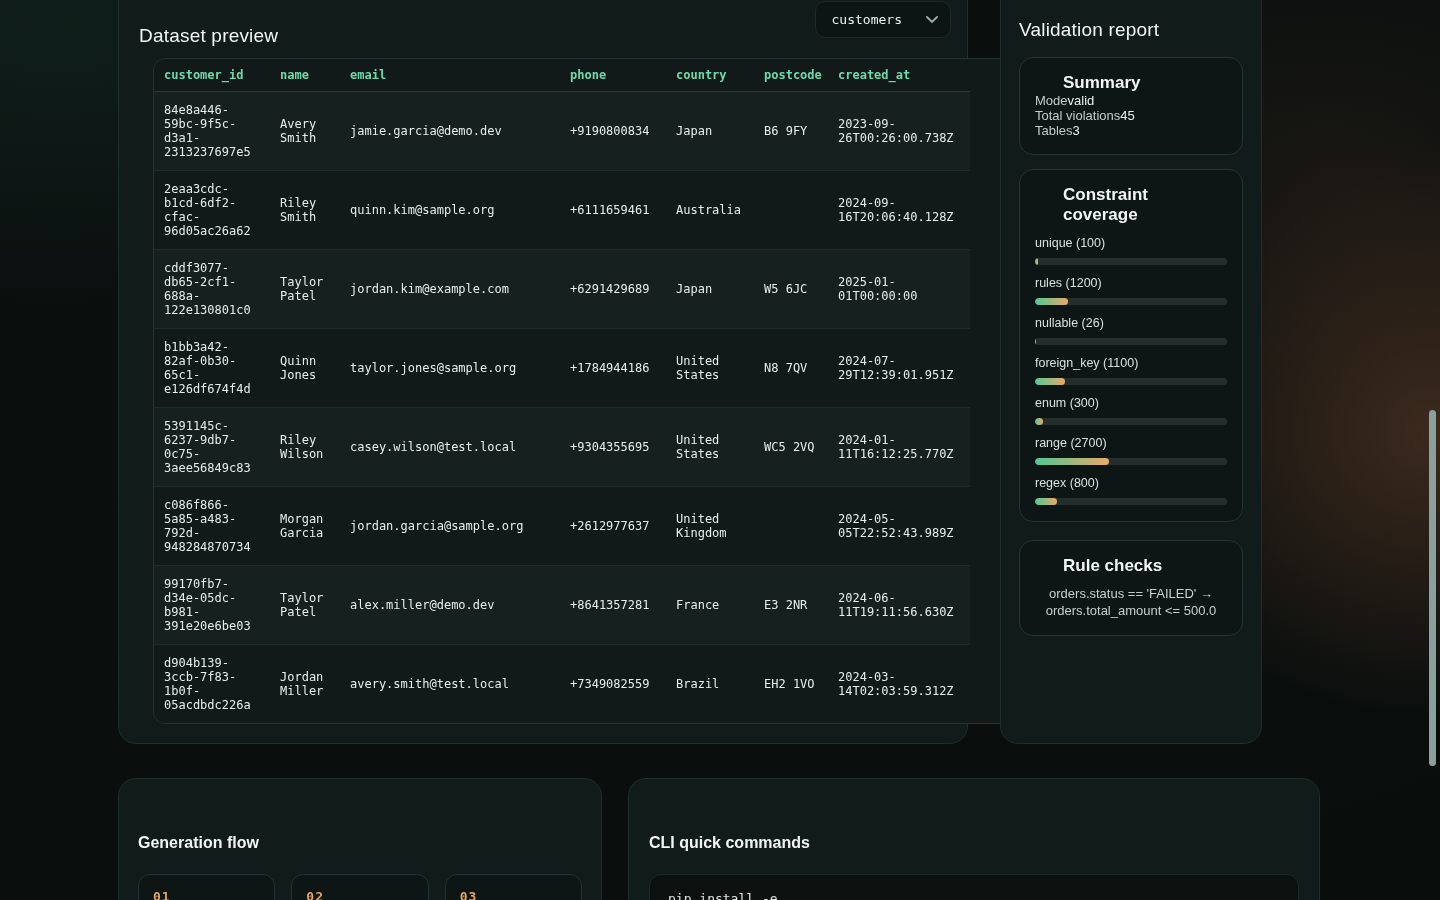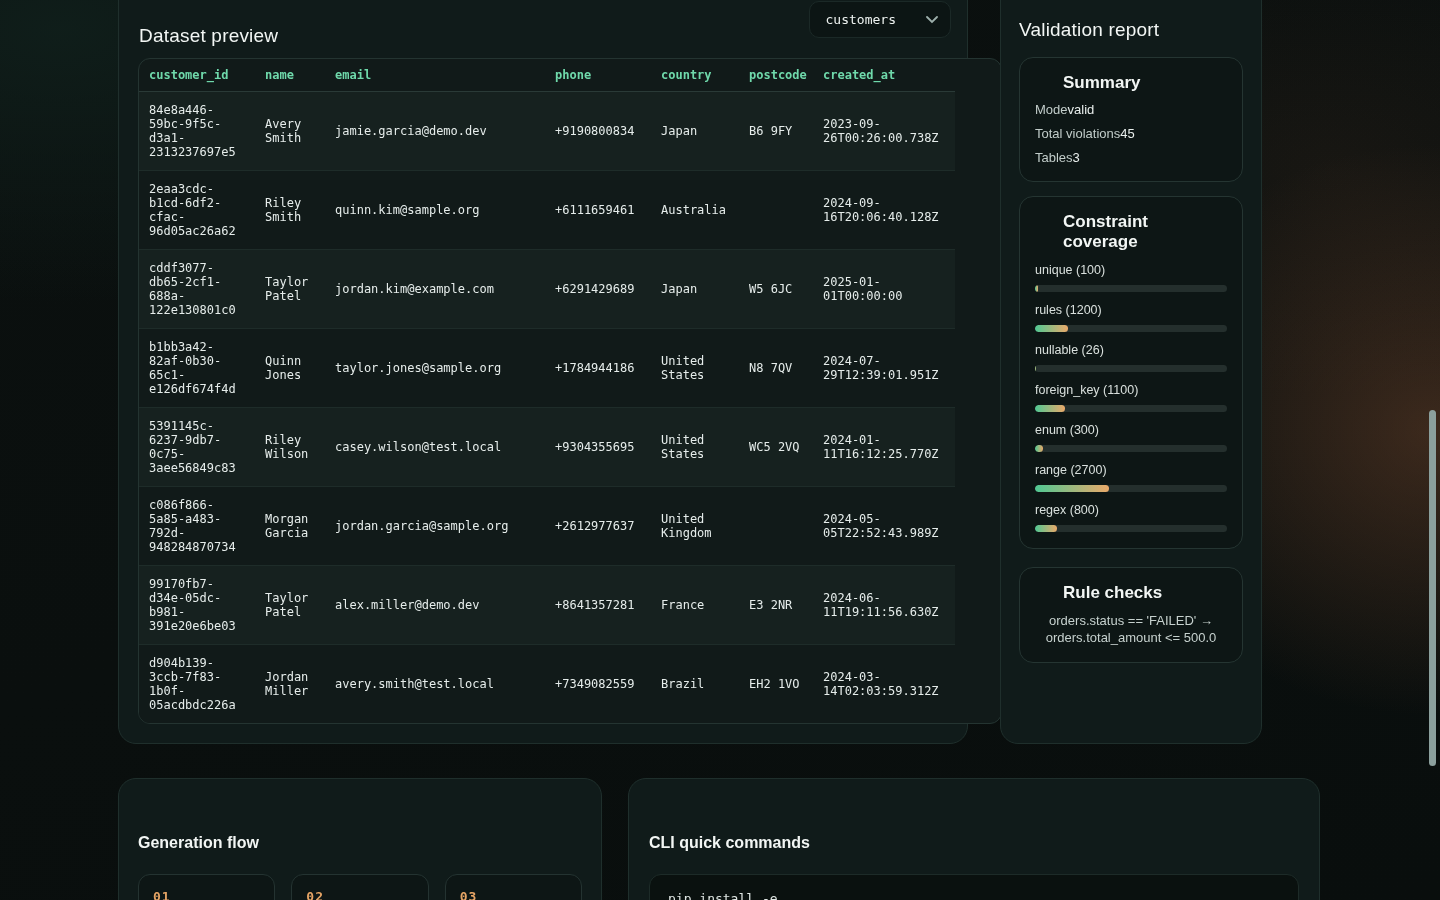--- a/index.html
+++ b/index.html
@@ -17,26 +17,26 @@
     background:#101b1a;border:1px solid #1f2f2c;border-radius:18px;
   }
   .card-title{font-size:19px;font-weight:normal;color:#f2f6f4;letter-spacing:.2px;}
 
   
   #dataset-card{left:118px;top:-44px;width:850px;height:788px;padding:54px 16px 0 19px;}
   #dataset-title{position:absolute;left:20px;top:52px;}
   #dataset-select{
     position:absolute;right:16px;top:44px;height:37px;min-width:114px;
     background:#0c1514;border:1px solid #1b2927;border-radius:10px;
-    display:flex;align-items:center;gap:30px;padding:0 12px 0 16px;box-sizing:border-box;
+    display:flex;align-items:center;gap:24px;padding:0 12px 0 16px;box-sizing:border-box;
     cursor:pointer;
   }
   #dataset-select .sel-label{font-family:"DejaVu Sans Mono",monospace;font-size:13px;color:#eef3f1;}
   .table-wrap{
-    position:absolute;left:19px;top:101px;width:864px;height:666px;
+    position:absolute;left:34px;top:101px;width:864px;height:666px;
     background:#111a19;border:1px solid #243431;border-radius:12px;
     overflow:hidden;box-sizing:border-box;
   }
   table{border-collapse:collapse;table-layout:fixed;width:816px;
     font-family:"DejaVu Sans Mono",monospace;font-size:12px;line-height:14px;}
   th{
     color:#6fd9ab;font-weight:bold;text-align:left;padding:9px 10px;
     border-bottom:1px solid #2a3a37;white-space:nowrap;
   }
   td{
@@ -49,21 +49,21 @@
   tbody tr:nth-child(even){background:#111a19;}
 
   
   #validation-panel{left:1000px;top:-36px;width:262px;height:780px;padding:38px 18px;}
   .inner-card{
     background:#0d1615;border:1px solid #253532;border-radius:14px;
     padding:15px 15px 16px;box-sizing:border-box;
   }
   .inner-title{font-size:17px;font-weight:bold;color:#f2f6f4;margin-left:28px;}
   #summary-card{margin-top:12px;}
-  .sum-row{margin-top:9px;font-size:13px;line-height:15px;}
+  .sum-row{font-size:13px;line-height:15px;}
   .sum-label{color:#c2cdca;}
   .sum-value{color:#e9efed;}
   #coverage-card{margin-top:14px;}
   .cov-item{margin-top:11px;}
   .cov-label{font-size:12.5px;color:#d9e0dd;line-height:15px;}
   .cov-track{margin-top:7px;height:7px;background:#242f2d;border-radius:4px;overflow:hidden;}
   .cov-fill{height:7px;border-radius:4px;background:linear-gradient(90deg,#4fc893,#eaa96a);}
   #rules-card{margin-top:18px;}
   .rule-line{margin-top:9px;font-size:13px;line-height:17px;color:#c6d1ce;text-align:center;}
 

